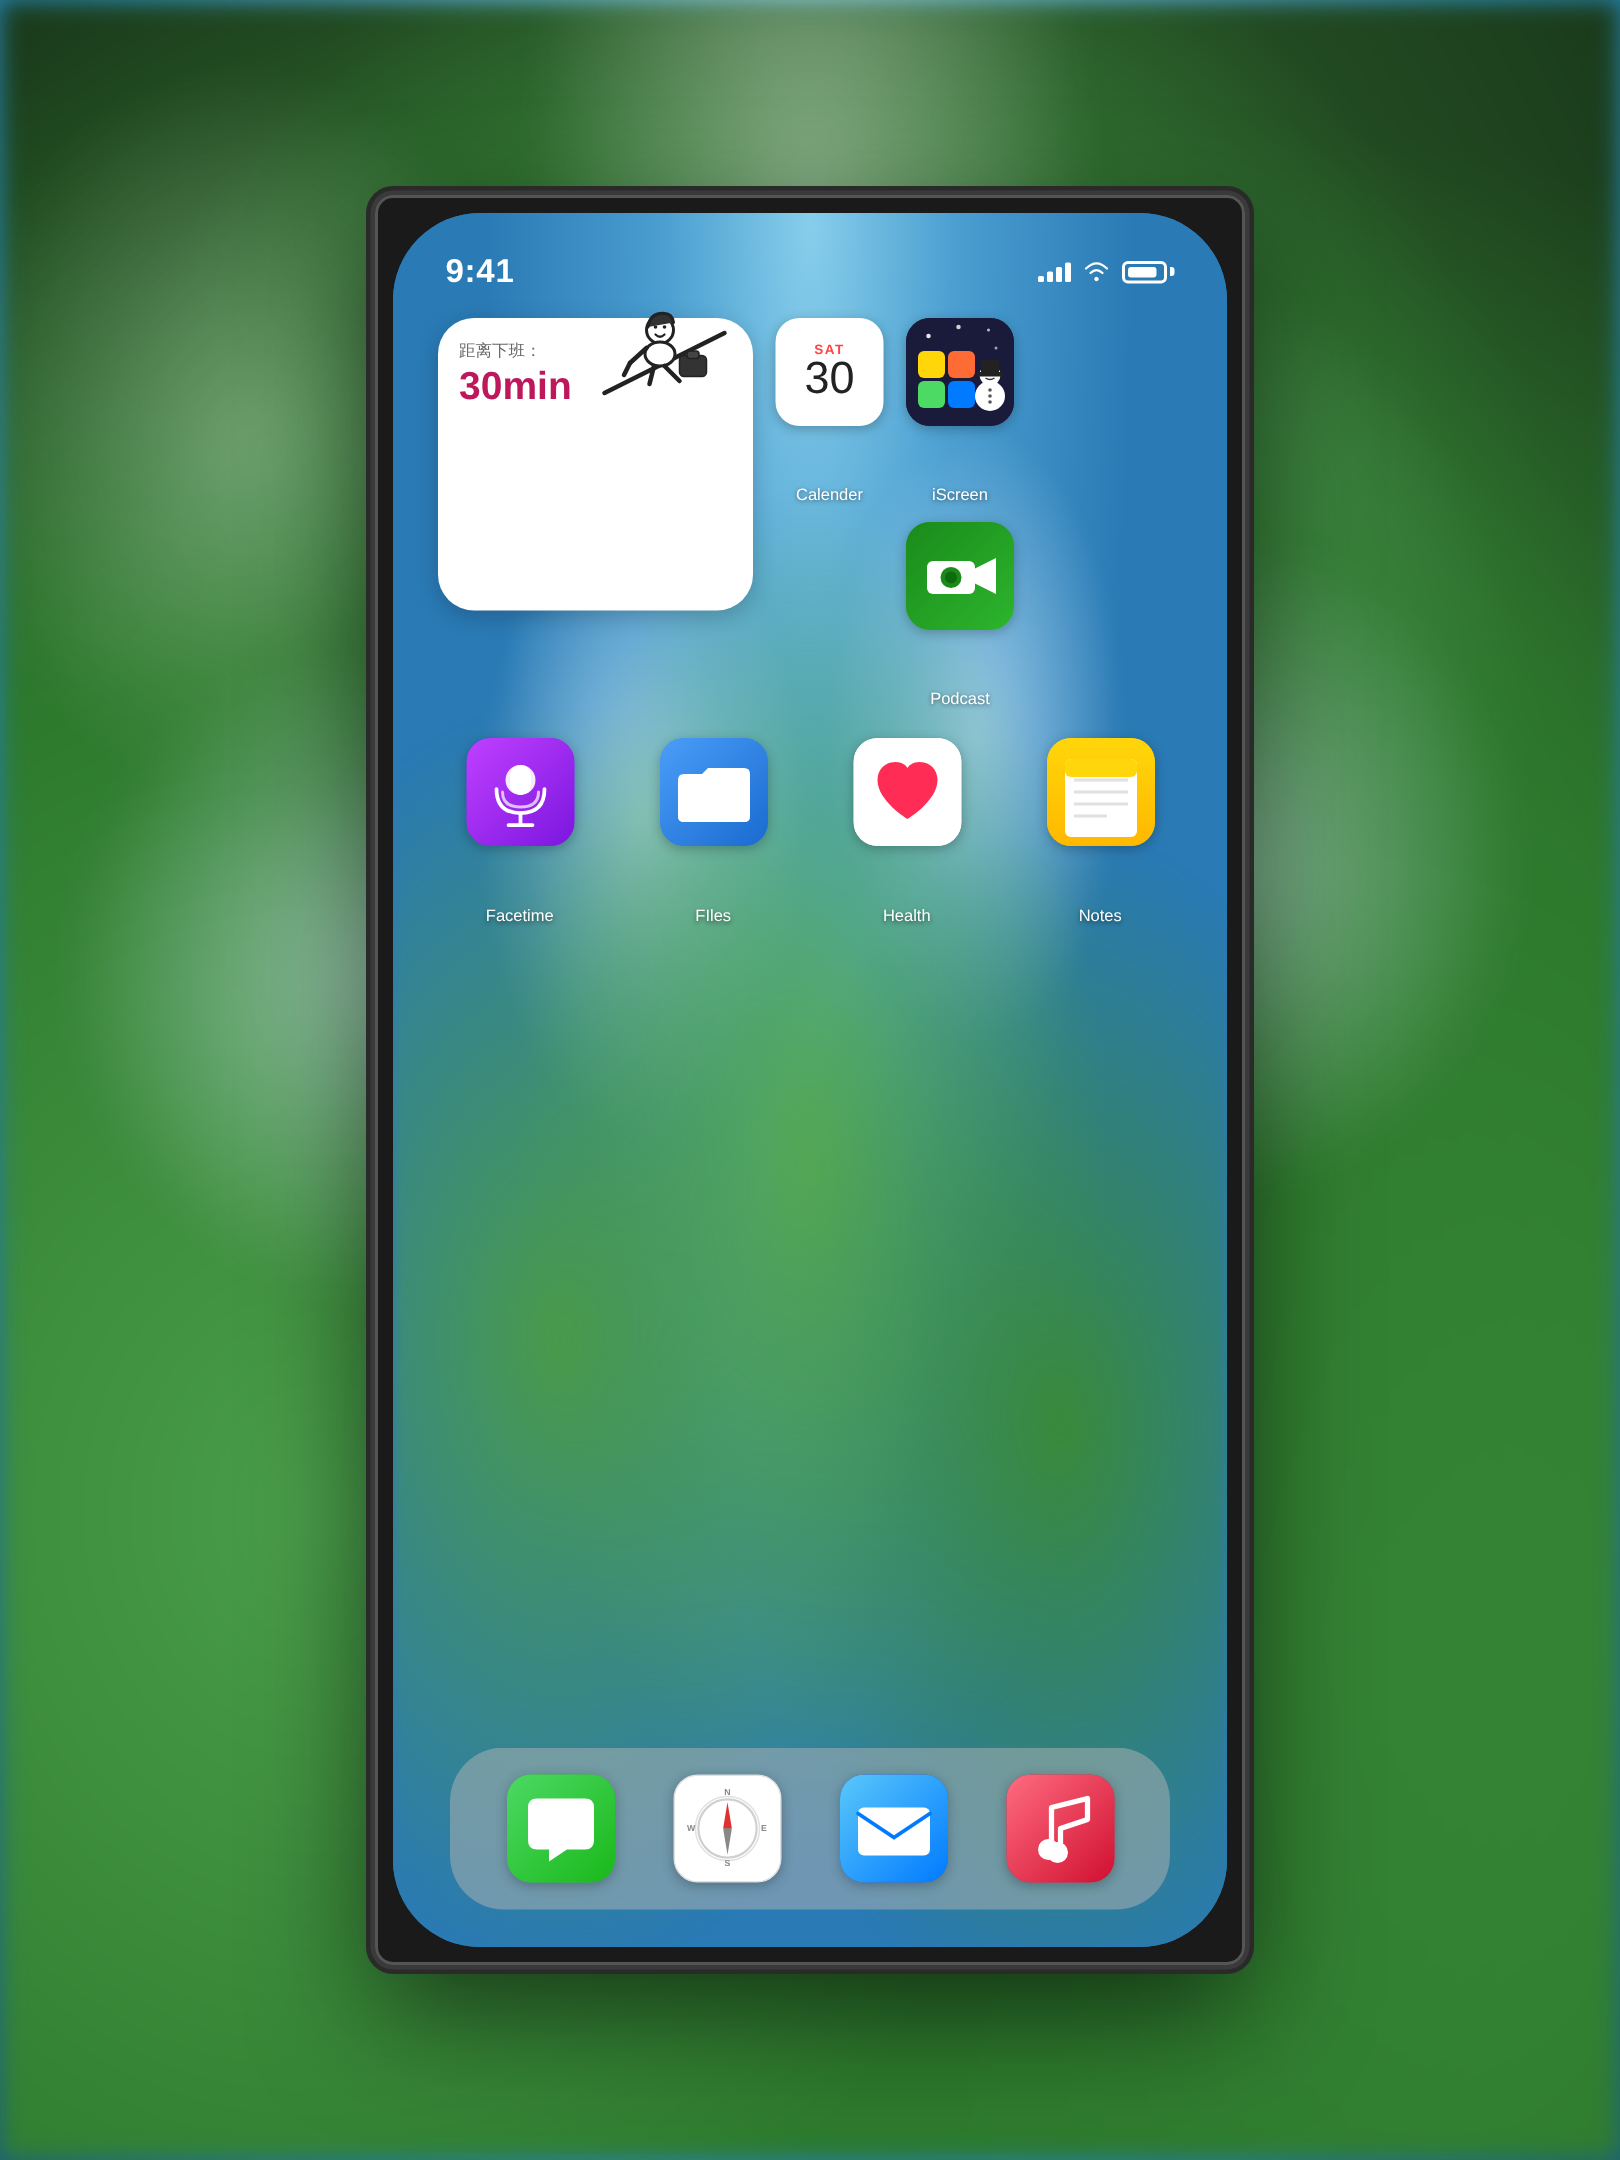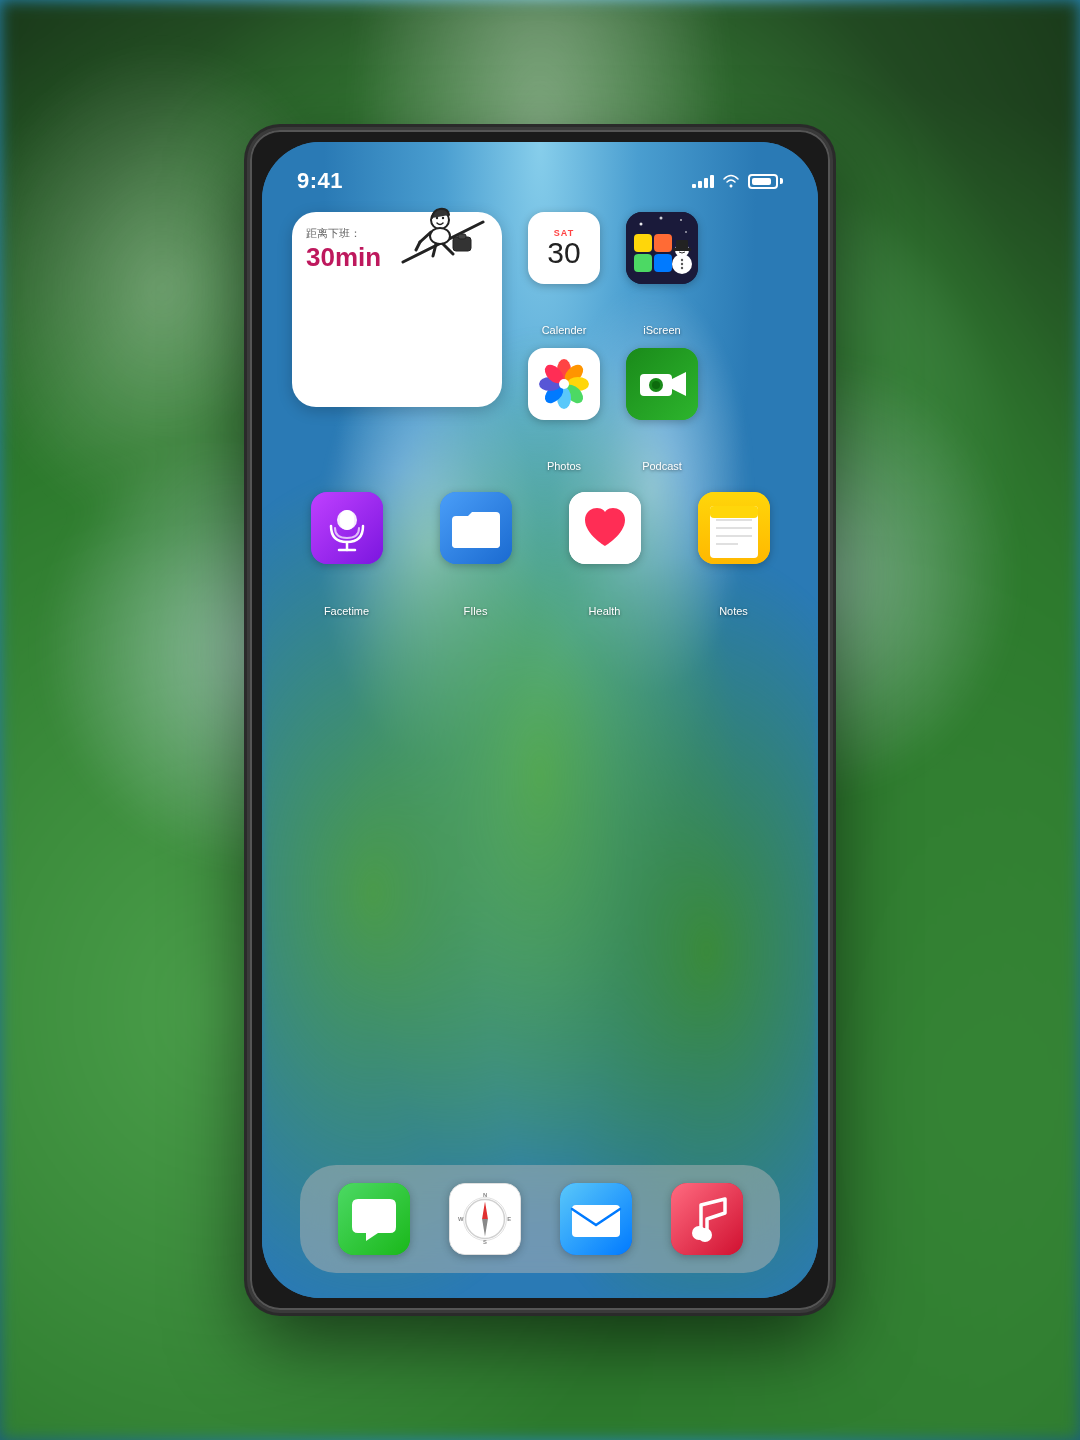--- a/index.html
+++ b/index.html
@@ -47,21 +47,21 @@
 
     
     .phone {
       position: absolute;
       left: 50%;
       top: 50%;
       transform: translate(-50%, -50%);
       width: 580px;
       height: 1180px;
       background: #1a1a1a;
-      border-radius: 30px;
+      border-radius: 12px;
       box-shadow:
         0 0 0 3px #3a3a3a,
         0 0 0 6px #2a2a2a,
         0 30px 80px rgba(0,0,0,0.6),
         inset 0 0 0 2px #555;
       z-index: 10;
       overflow: hidden;
     }
 
     .phone-screen {
@@ -167,21 +167,21 @@
     
     .app-grid-row {
       display: flex;
       justify-content: space-around;
       margin-bottom: 20px;
     }
 
     
     .widget-container {
       display: flex;
-      gap: 26px;
+      gap: 15px;
       padding: 0 10px;
       margin-bottom: 20px;
     }
 
     .widget-large {
       width: 210px;
       height: 195px;
       background: white;
       border-radius: 24px;
       padding: 14px;
@@ -417,47 +417,20 @@
           <div style="display:flex; flex-direction:column; align-items:center; gap:4px;">
             <div class="app-icon app-calendar">
               <div style="display:flex;flex-direction:column;align-items:center;justify-content:center;width:100%;height:100%;">
                 <span class="cal-day">SAT</span>
                 <span class="cal-date">30</span>
               </div>
             </div>
             <span class="app-label">Calender</span>
           </div>
 
-          <div style="display:flex; flex-direction:column; align-items:center; gap:4px;">
-            <div class="app-icon app-photos">
-              <svg viewBox="0 0 72 72" width="72" height="72">
-
-                <g transform="translate(36,36)">
-
-                  <ellipse cx="0" cy="-14" rx="7" ry="11" fill="#f44" transform="rotate(0)"></ellipse>
-
-                  <ellipse cx="0" cy="-14" rx="7" ry="11" fill="#ff9500" transform="rotate(45)"></ellipse>
-
-                  <ellipse cx="0" cy="-14" rx="7" ry="11" fill="#ffd60a" transform="rotate(90)"></ellipse>
-
-                  <ellipse cx="0" cy="-14" rx="7" ry="11" fill="#4cd964" transform="rotate(135)"></ellipse>
-
-                  <ellipse cx="0" cy="-14" rx="7" ry="11" fill="#5ac8fa" transform="rotate(180)"></ellipse>
-
-                  <ellipse cx="0" cy="-14" rx="7" ry="11" fill="#007aff" transform="rotate(225)"></ellipse>
-
-                  <ellipse cx="0" cy="-14" rx="7" ry="11" fill="#5856d6" transform="rotate(270)"></ellipse>
-
-                  <ellipse cx="0" cy="-14" rx="7" ry="11" fill="#ff2d55" transform="rotate(315)"></ellipse>
-                  <circle r="5" fill="white"></circle>
-                </g>
-              </svg>
-            </div>
-            <span class="app-label">Photos</span>
-          </div>
         </div>
 
         <div class="widget-small-col">
 
           <div style="display:flex; flex-direction:column; align-items:center; gap:4px;">
             <div class="app-icon app-iscreen-small">
 
               <svg viewBox="0 0 72 72" width="72" height="72">
                 <rect width="72" height="72" fill="#1a1a3a"></rect>
 

